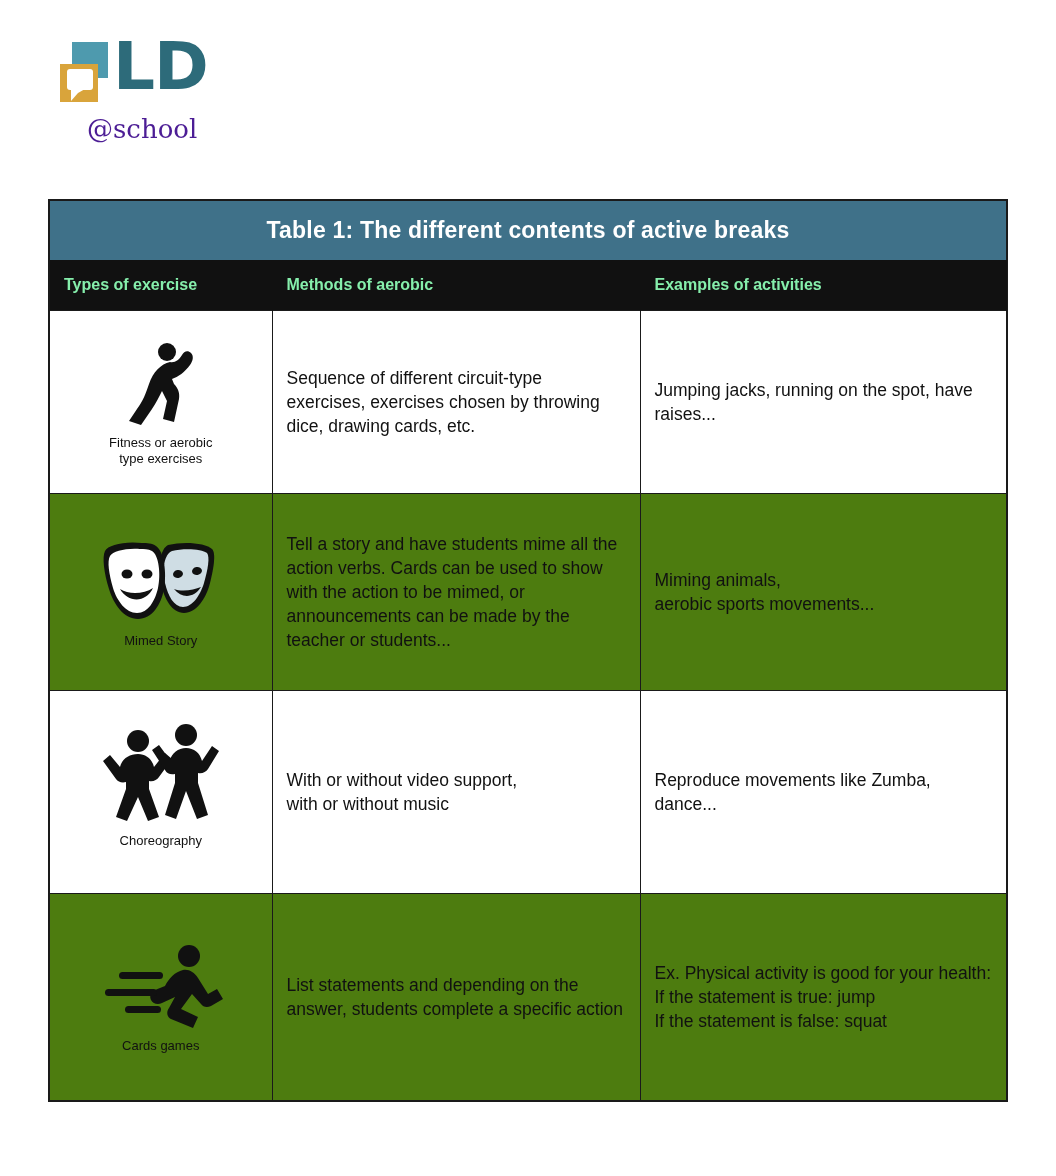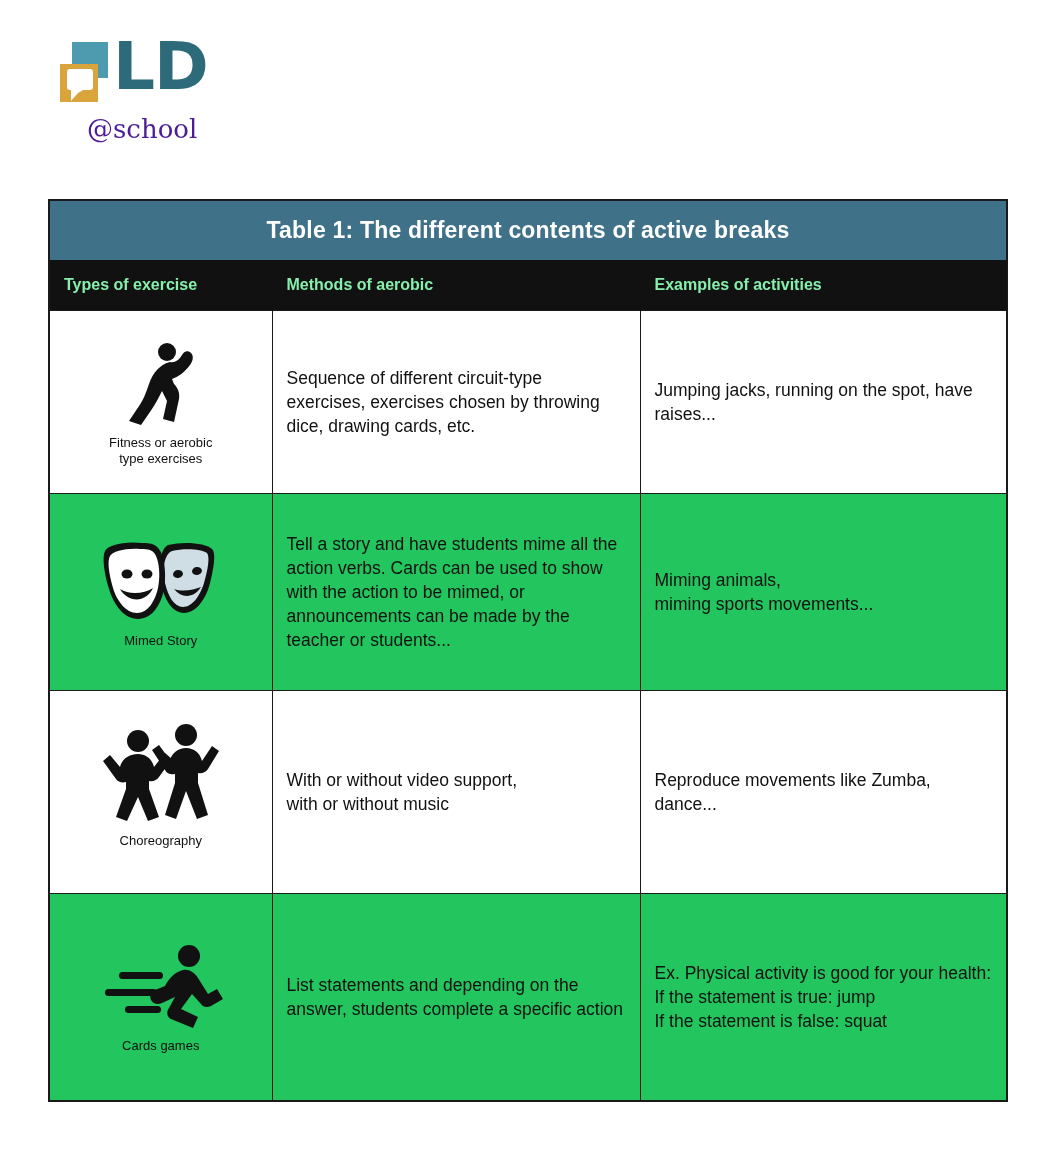--- a/index.html
+++ b/index.html
@@ -127,21 +127,21 @@
   tbody td {
     border-top: 1.5px solid #1a1a1a;
     border-right: 1.5px solid #1a1a1a;
     vertical-align: middle;
     font-size: 17.5px;
     line-height: 1.38;
     padding: 12px 14px;
     color: #111111;
   }
   tbody td:last-child { border-right: none; }
-  tbody tr.shaded td { background: #22c55e; }
+  tbody tr.shaded td { background: #4d7c0f; }
 
   .icon-cell {
     text-align: center;
     padding: 10px 6px 12px 6px;
   }
   .icon-box {
     height: 92px;
     display: flex;
     align-items: flex-end;
     justify-content: center;
@@ -216,21 +216,21 @@
               <path d="M38 8 C24 7 11 10 8 15 C5 20 7 33 11 47 C15 60 24 72 35 72 C46 72 53 60 56 47 C59 34 57 14 50 10 C46 8 42 8 38 8 Z" fill="#ffffff"></path>
               <ellipse cx="25" cy="33" rx="5.5" ry="4.5" fill="#111"></ellipse>
               <ellipse cx="45" cy="33" rx="5.5" ry="4.5" fill="#111"></ellipse>
               <path d="M18 48 C26 62 44 62 51 47 C42 53 27 54 18 48 Z" fill="#111"></path>
             </svg>
           </div>
           <div class="icon-label cell-text">Mimed Story</div>
         </td>
         <td class="cell-text">Tell a story and have students mime all the action verbs. Cards can be used to show with the action to be mimed, or announcements can be made by the teacher or students...</td>
         <td class="cell-text">Miming animals,
-miming sports movements...</td>
+aerobic sports movements...</td>
       </tr>
 
       <tr class="row-h3">
         <td class="icon-cell">
           <div class="icon-box">
             <svg width="118" height="106" viewBox="0 0 118 106" aria-hidden="true">
               <g fill="#111">
                 <circle cx="36" cy="22" r="11"></circle>
                 <path d="M36 35 C27 35 20 40 18 48 L8 36 L1 42 L14 60 C16 63 20 64 24 63 L24 70 L14 98 L25 102 L36 78 L46 102 L57 98 L47 70 L47 62 C51 63 55 61 57 58 L70 40 L63 34 L52 48 C50 40 44 35 36 35 Z"></path>
               </g>

